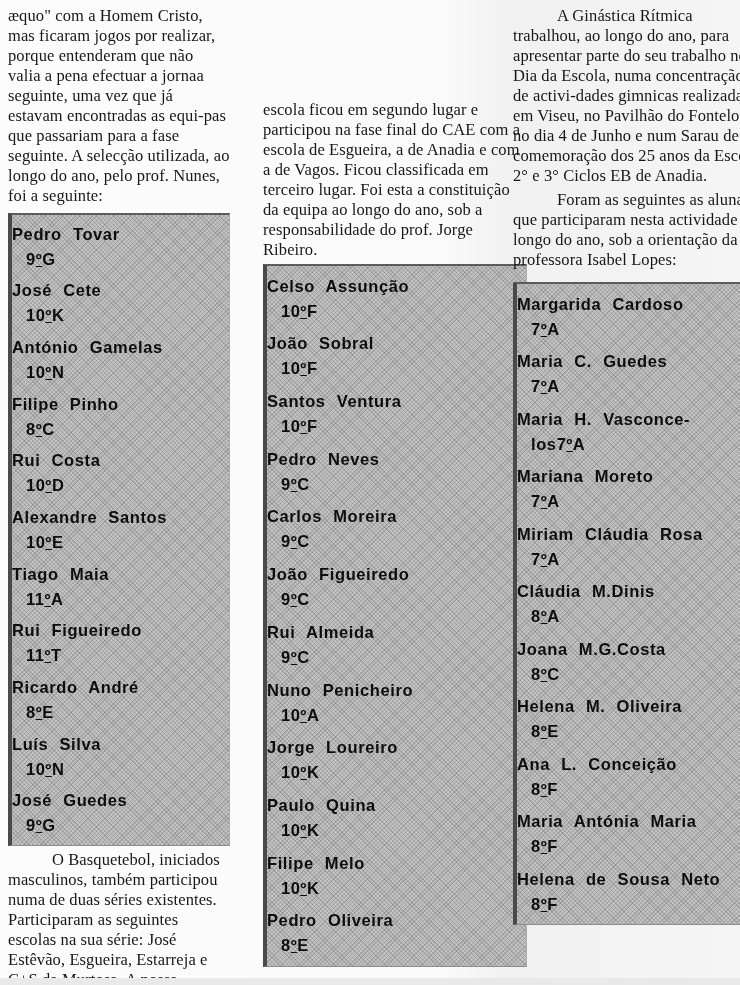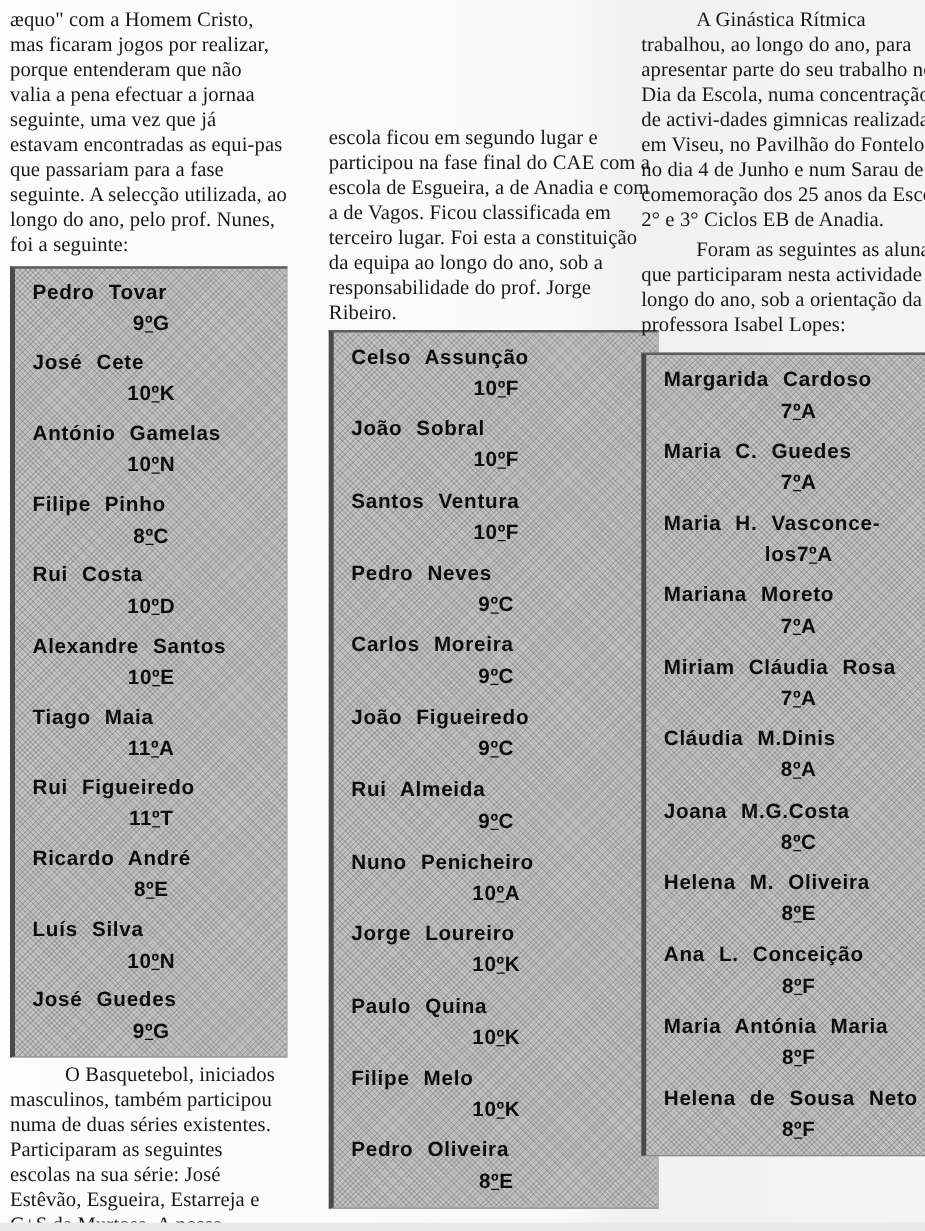--- a/index.html
+++ b/index.html
@@ -43,24 +43,24 @@
   .box-3{height:643px;margin-top:12px;}
 
   .entry{display:block;}
   .nm,.nm2,.cls{
     font-family:"Liberation Sans","DejaVu Sans",sans-serif;
     font-weight:700;
     font-size:16.5px;
     color:#0d0d0d;
     line-height:25px;
   }
-  .nm{letter-spacing:0.6px;word-spacing:6px;padding-left:14px;}
+  .nm{letter-spacing:0.6px;word-spacing:6px;}
   .nm2{letter-spacing:0.6px;word-spacing:6px;}
   .row2{
-    display:flex;justify-content:center;align-items:baseline;
+    display:flex;justify-content:flex-start;align-items:baseline;
     padding:0 13px 0 14px;
     line-height:25px;
   }
   .cls{letter-spacing:0.5px;}
   .ord{text-decoration:underline;}
 
   .scan-edge{
     position:absolute;left:0;right:0;bottom:0;height:7px;
     background:#e9e9e9;
   }

